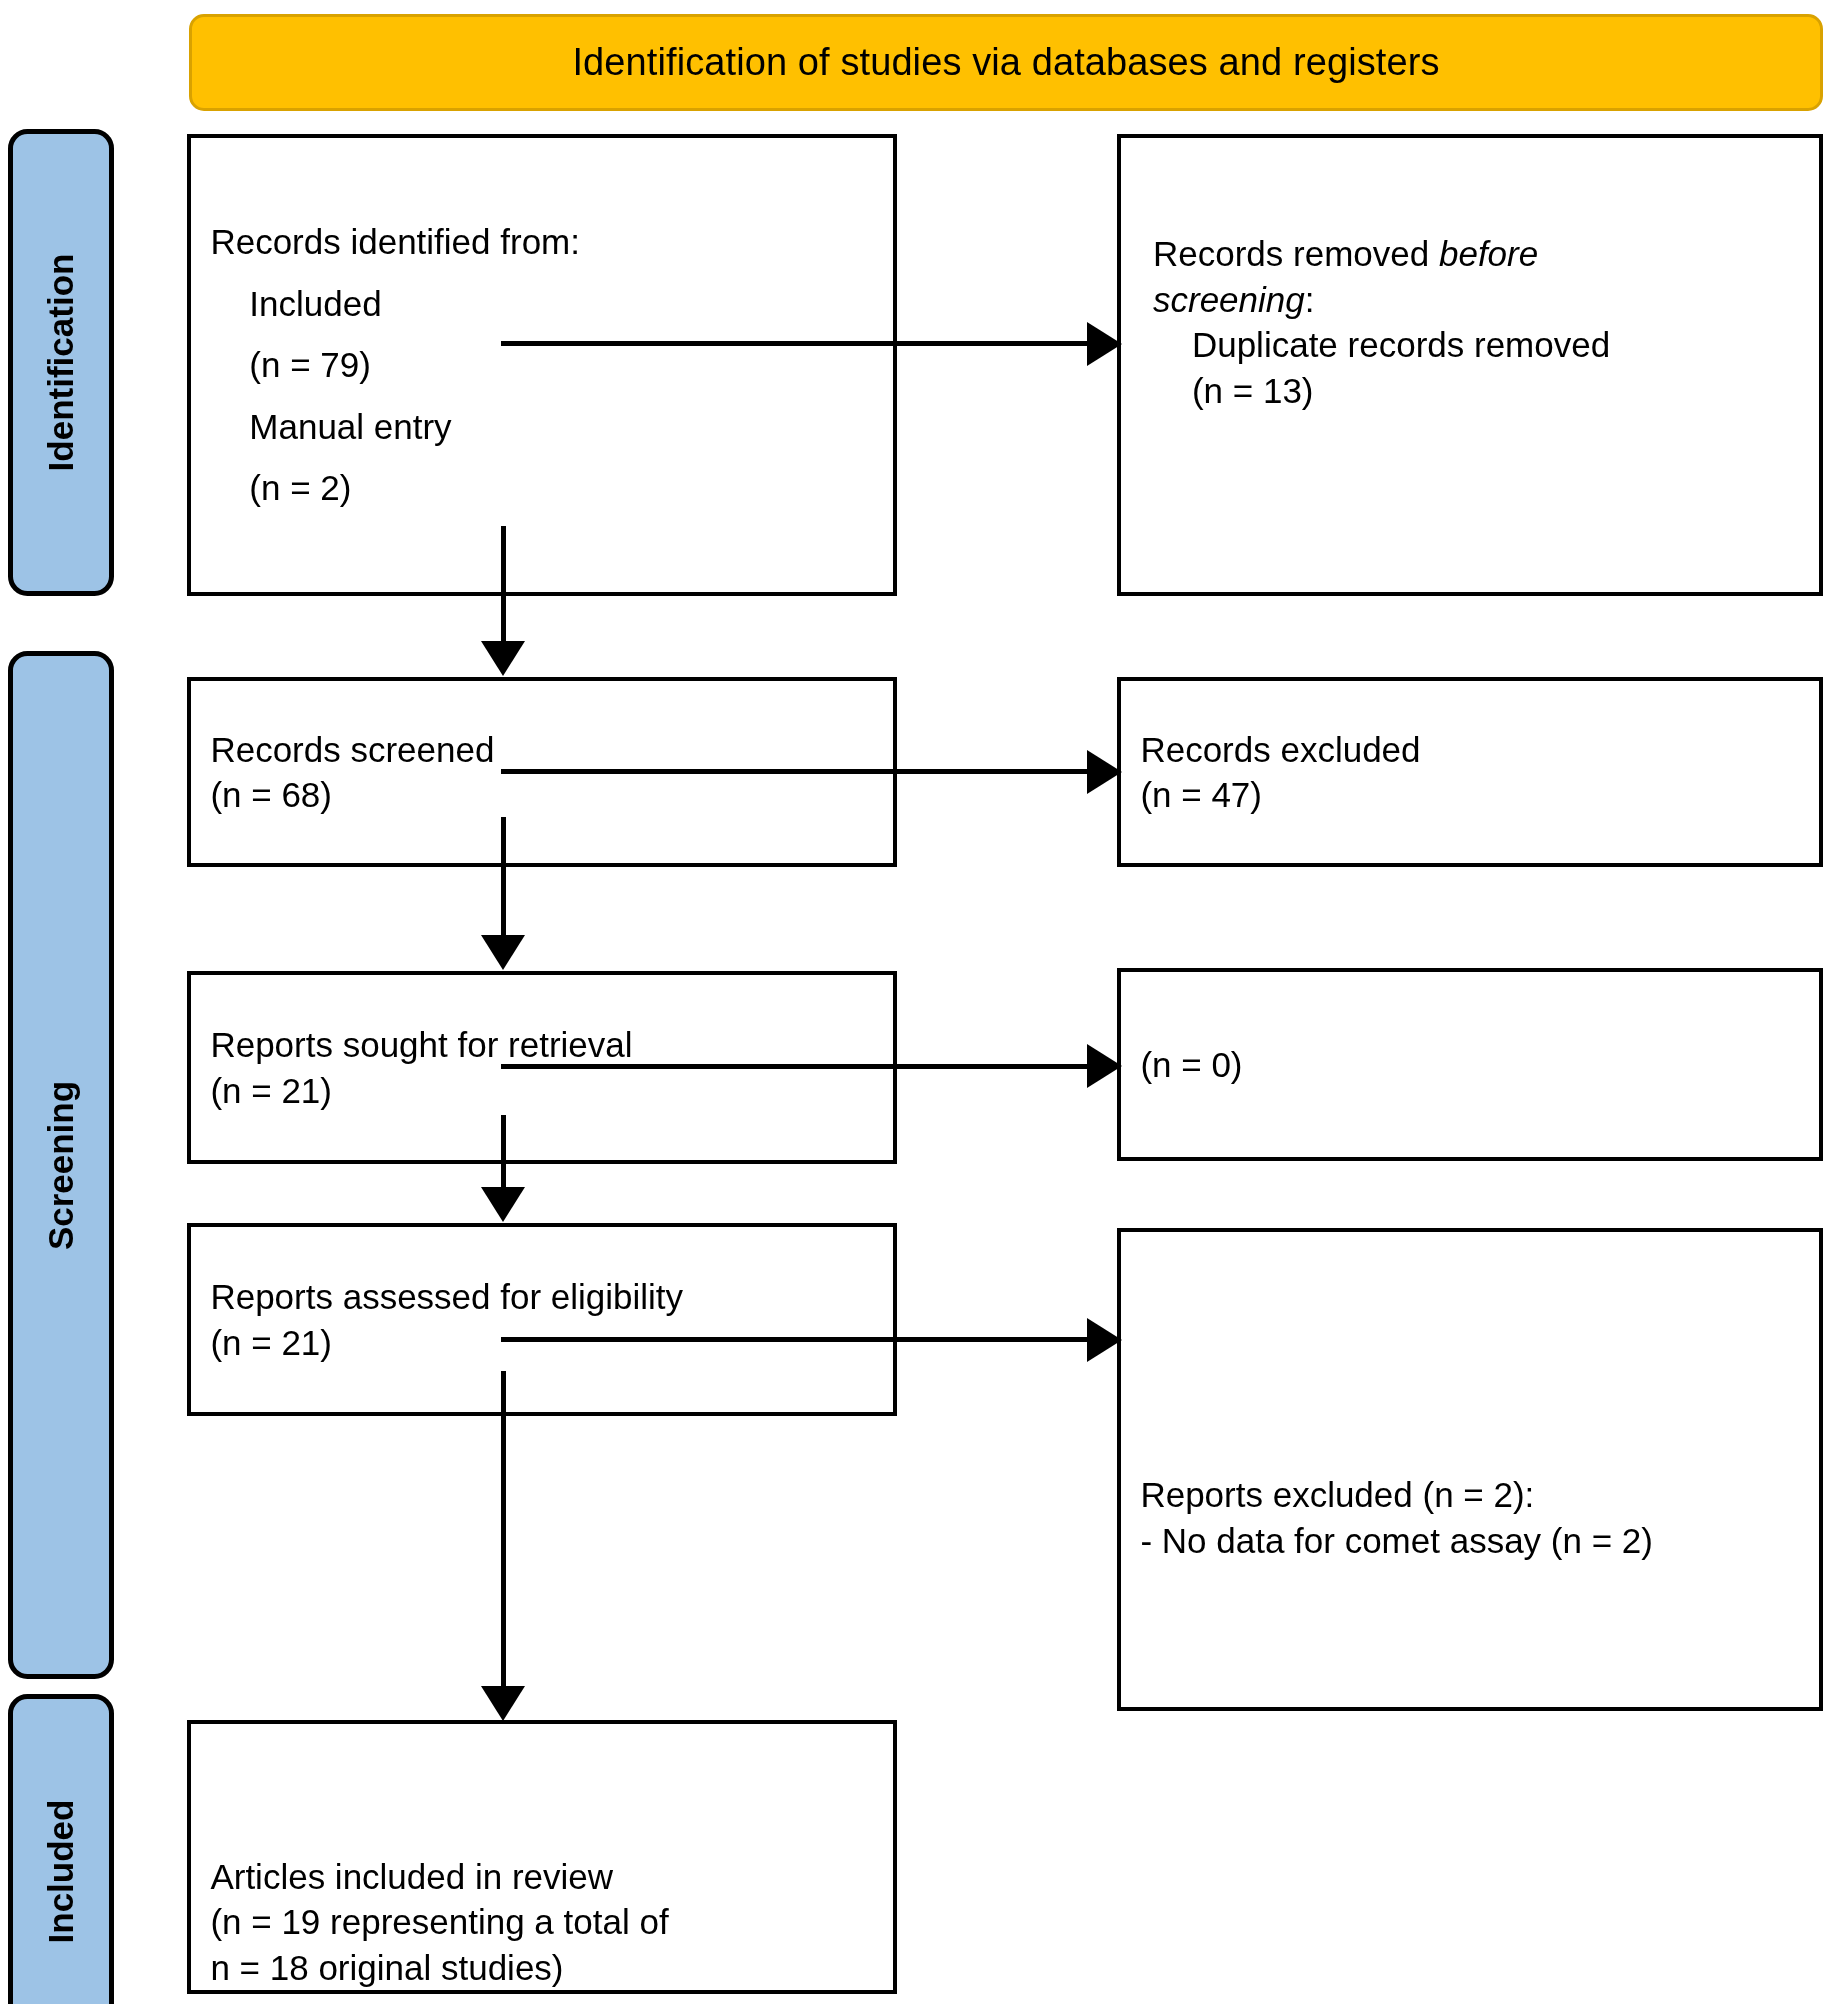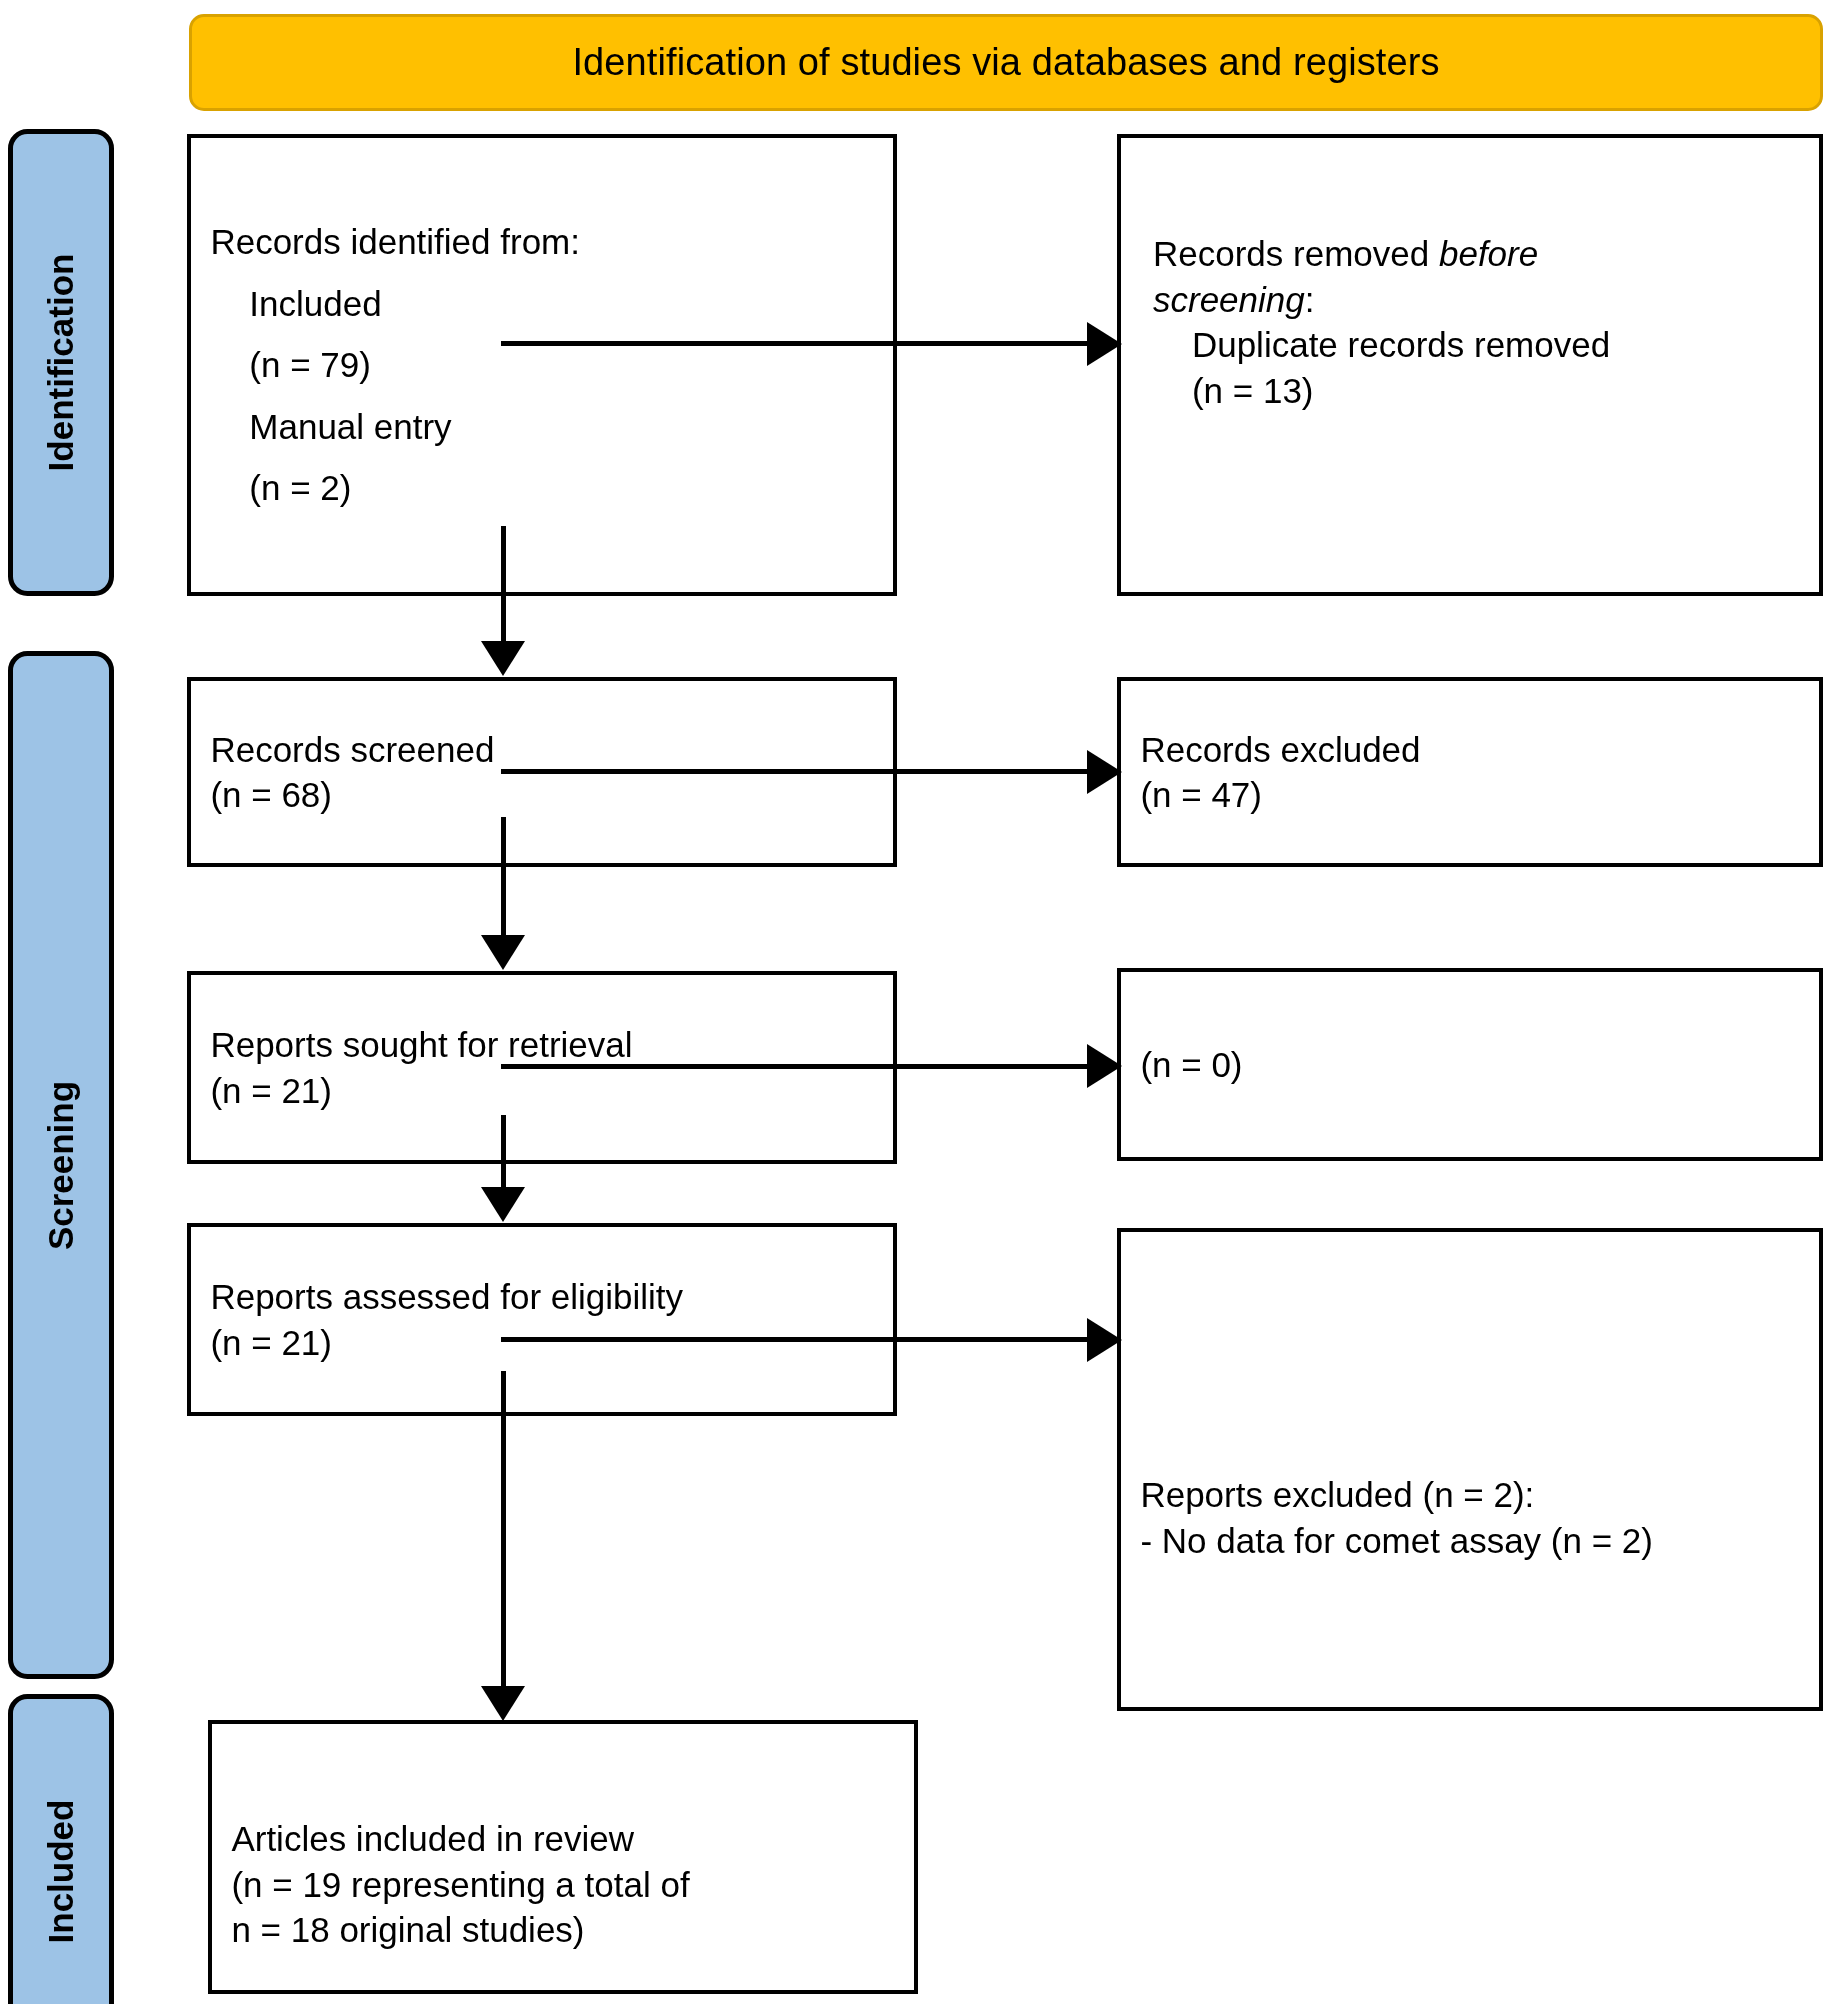--- a/index.html
+++ b/index.html
@@ -91,21 +91,21 @@
   
   #box-removed        { left:1117px; top:134px;  width:706px; height:462px; }
   #box-excluded-screen{ left:1117px; top:677px; width:706px; height:190px; }
   #box-not-retrieved  { left:1117px; top:968px; width:706px; height:193px; }
   #box-excluded-elig  { left:1117px; top:1228px; width:706px; height:483px; }
 
   
   #box-identified  { justify-content:flex-start; padding-top:81px;gap:16px; }
   #box-removed     { justify-content:flex-start; padding-top:93px;padding-left:32px; }
   #box-excluded-elig{ justify-content:flex-start; padding-top:240px; }
-  #box-included    { justify-content:center; padding-top:55px;margin-left:21px; }
+  #box-included    { justify-content:flex-end; padding-top:55px; }
 
   
   .vline{
     position:absolute;
     width:5.1px;
     background:#000;
   }
   .hline{
     position:absolute;
     height:5.1px;

